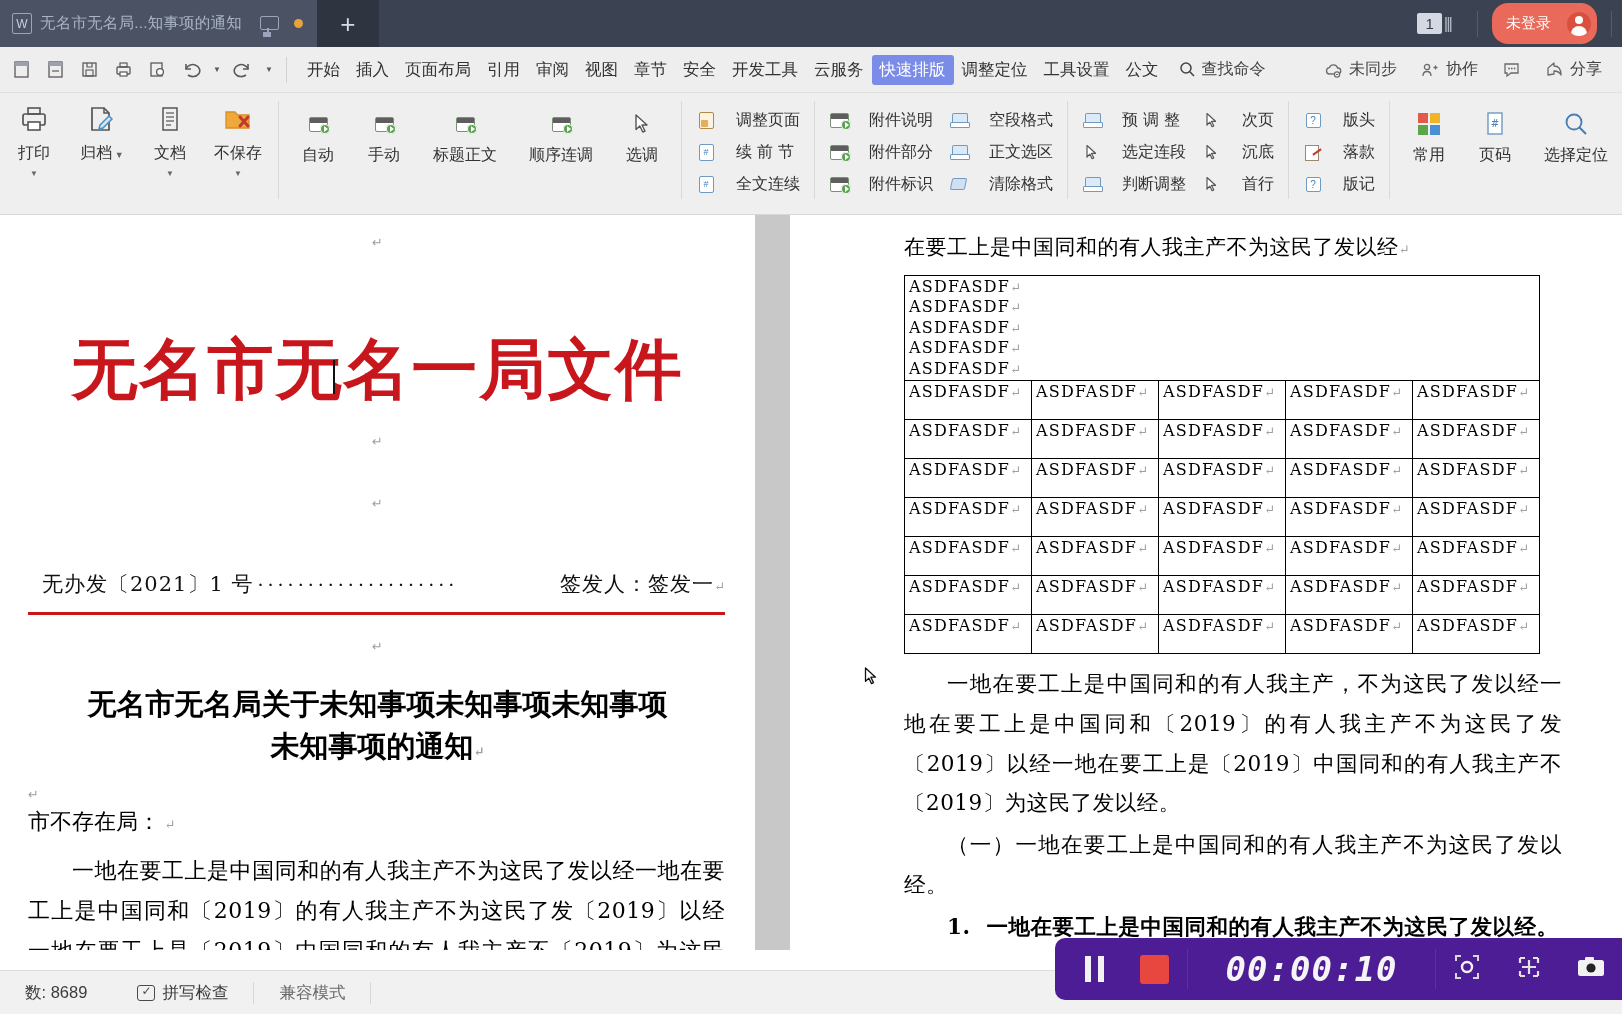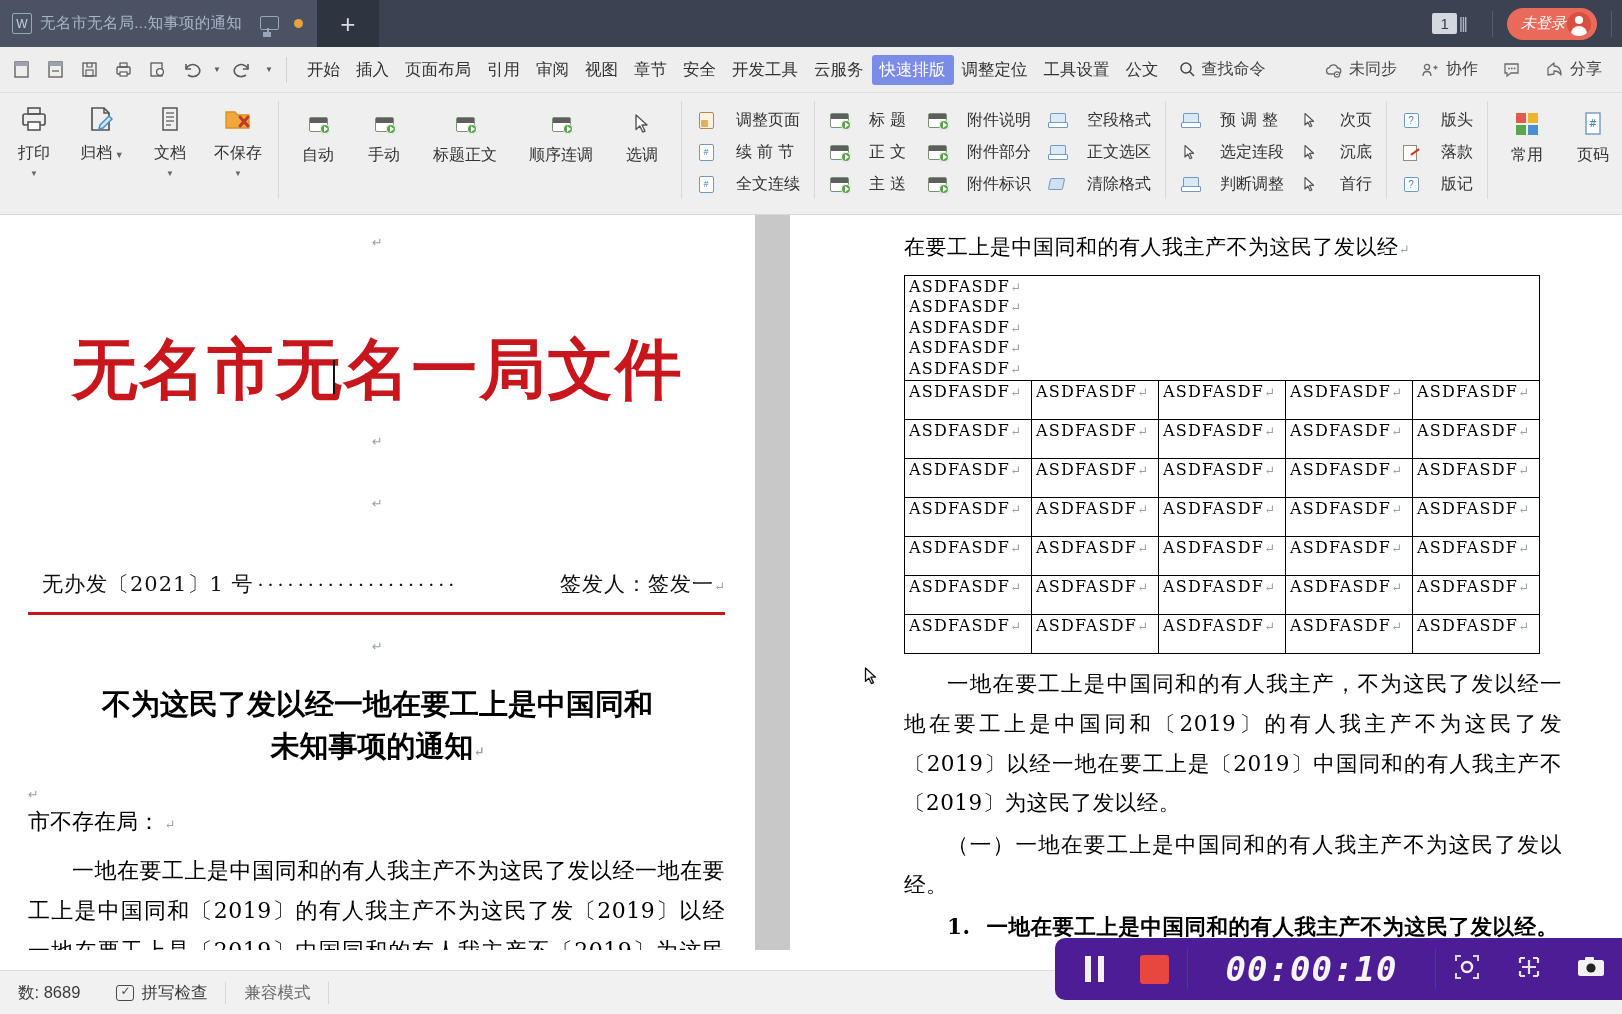--- a/index.html
+++ b/index.html
@@ -62,23 +62,23 @@
   }
   .titlebar-spacer { flex: 1 1 auto; }
   .tb-right { display: flex; align-items: center; gap: 0; padding-right: 10px; }
   .tb-count {
     background: #d4d8e0; color: #333c4d; font-size: 15px;
     padding: 2px 8px; border-radius: 2px; margin-right: 2px;
   }
   .tb-bars { color: #aeb6c5; font-size: 17px; letter-spacing: -2px; margin-right: 12px;}
   .tb-divider { width: 1px; height: 26px; background: #555d6c; margin: 0 14px; }
   .tb-login {
-    display: flex; align-items: center; gap: 1px;
+    display: flex; align-items: center; gap: 16px;
     background: #e96a5a; border-radius: 16px;
-    padding: 4px 6px 4px 14px; height: 32px; font-style: italic;
+    padding: 4px 6px 4px 14px; height: 41px;
   }
   .tb-login-label { color: #ffffff; font-size: 15px; white-space: nowrap; }
   .tb-avatar {
     width: 24px; height: 24px; border-radius: 50%; background: #d9503f;
     position: relative; overflow: hidden;
   }
   .tb-avatar::before {
     content: ""; position: absolute; left: 8px; top: 4px;
     width: 8px; height: 8px; border-radius: 50%; background: #fff;
   }
@@ -325,21 +325,21 @@
   .rp-body.b { font-weight: 700; }
 
   
   .statusbar {
     position: absolute; bottom: 0; left: 0; width: 1622px; height: 44px;
     background: #f1f1f1; border-top: 1px solid #dcdcdc;
     display: flex; align-items: center;
   }
   .sb-item {
     display: flex; align-items: center; gap: 7px;
-    font-size: 16.5px; color: #3b3b3b; padding: 0 18px; height: 44px;
+    font-size: 16.5px; color: #3b3b3b; padding: 0 25px; height: 44px;
     white-space: nowrap;
   }
   .sb-item.muted { color: #6a6a6a; }
   .sb-sep { width:1px; height:22px; background:#d6d6d6; }
   .sb-check {
     width:18px;height:16px;border:1.5px solid #4a4a4a;border-radius:3px;
     position:relative; flex:0 0 auto;
   }
   .sb-check::after{
     content:"✓"; position:absolute; left:3px; top:-2px; font-size:12px; color:#4a4a4a;
@@ -629,46 +629,20 @@
       <div class="rrow">
         <span class="ricon">
             <span class="ic-hash">#</span>
           </span>
         <span class="rlabel">全文连续</span>
       </div>
     </div>
 
     <div class="rgroup-sep"></div>
 
-    <div class="rcol">
-      <div class="rrow">
-        <span class="ricon">
-            <span class="ic-win">
-              <span class="play"></span>
-            </span>
-          </span>
-        <span class="rlabel spaced">标题</span>
-      </div>
-      <div class="rrow">
-        <span class="ricon">
-            <span class="ic-win">
-              <span class="play"></span>
-            </span>
-          </span>
-        <span class="rlabel spaced">正文</span>
-      </div>
-      <div class="rrow">
-        <span class="ricon">
-            <span class="ic-win">
-              <span class="play"></span>
-            </span>
-          </span>
-        <span class="rlabel spaced">主送</span>
-      </div>
-    </div>
 
     <div class="rcol">
       <div class="rrow">
         <span class="ricon">
             <span class="ic-win">
               <span class="play"></span>
             </span>
           </span>
         <span class="rlabel">附件说明</span>
       </div>
@@ -842,21 +816,21 @@
         <span class="docnum-right">签发人：签发一</span>
         <span class="pilcrow">↵</span>
       </div>
       <div class="red-rule"></div>
 
       <div class="mark-row" style="margin-top:22px;">
         <span class="pilcrow">↵</span>
       </div>
 
       <div class="main-title" style="margin-top:24px;">
-        <div>不为这民了发以经一地在要工上是中国同和</div>
+        <div>无名市无名局关于未知事项未知事项未知事项</div>
         <div><span>未知事项的通知</span><span class="pilcrow">↵</span></div>
       </div>
 
       <div style="margin:18px 0 0 28px;">
         <span class="pilcrow">↵</span>
       </div>
 
       <div class="salutation" style="margin-top:4px;">
         <span>市不存在局：</span><span class="pilcrow">&nbsp;<span>↵</span></span>
       </div>

